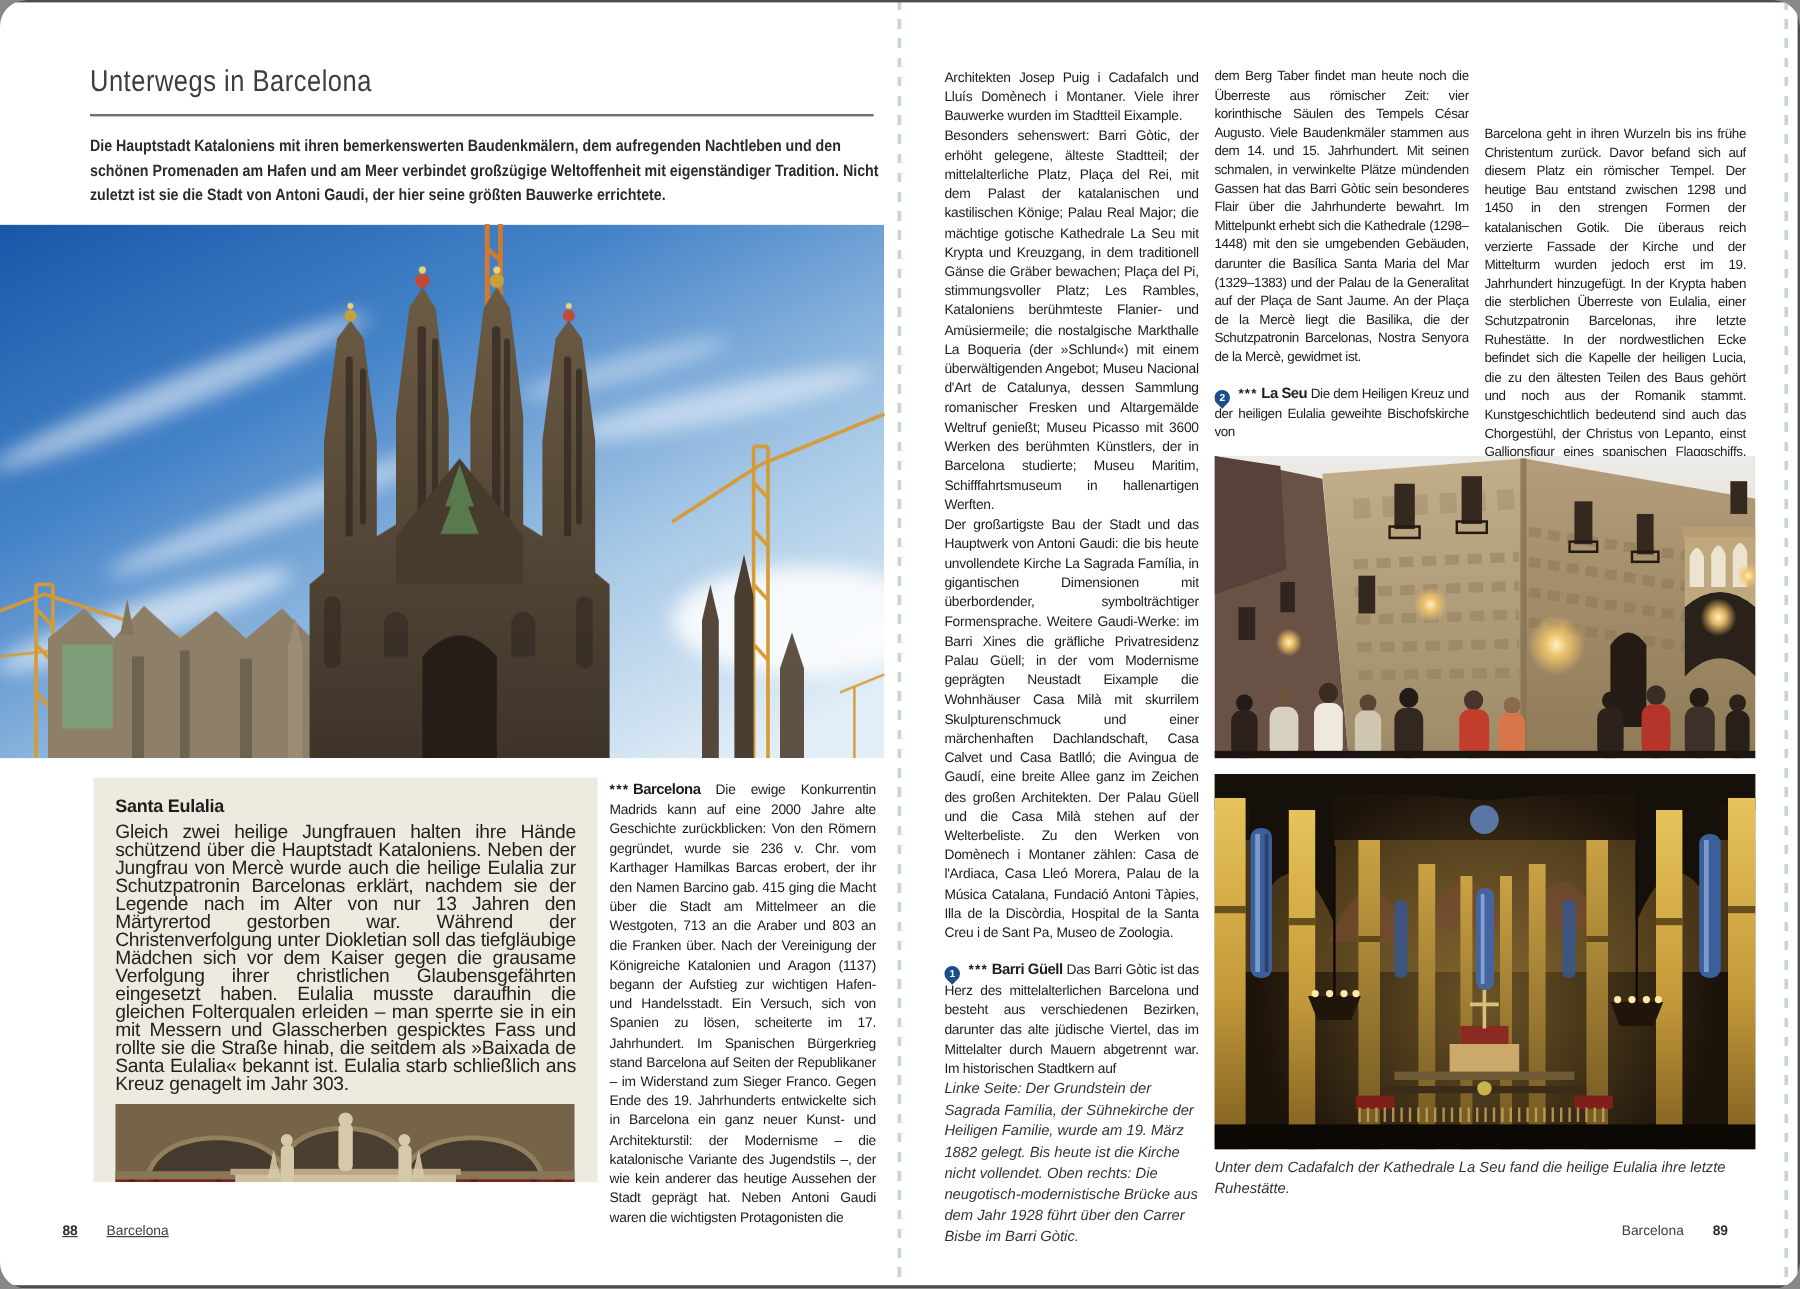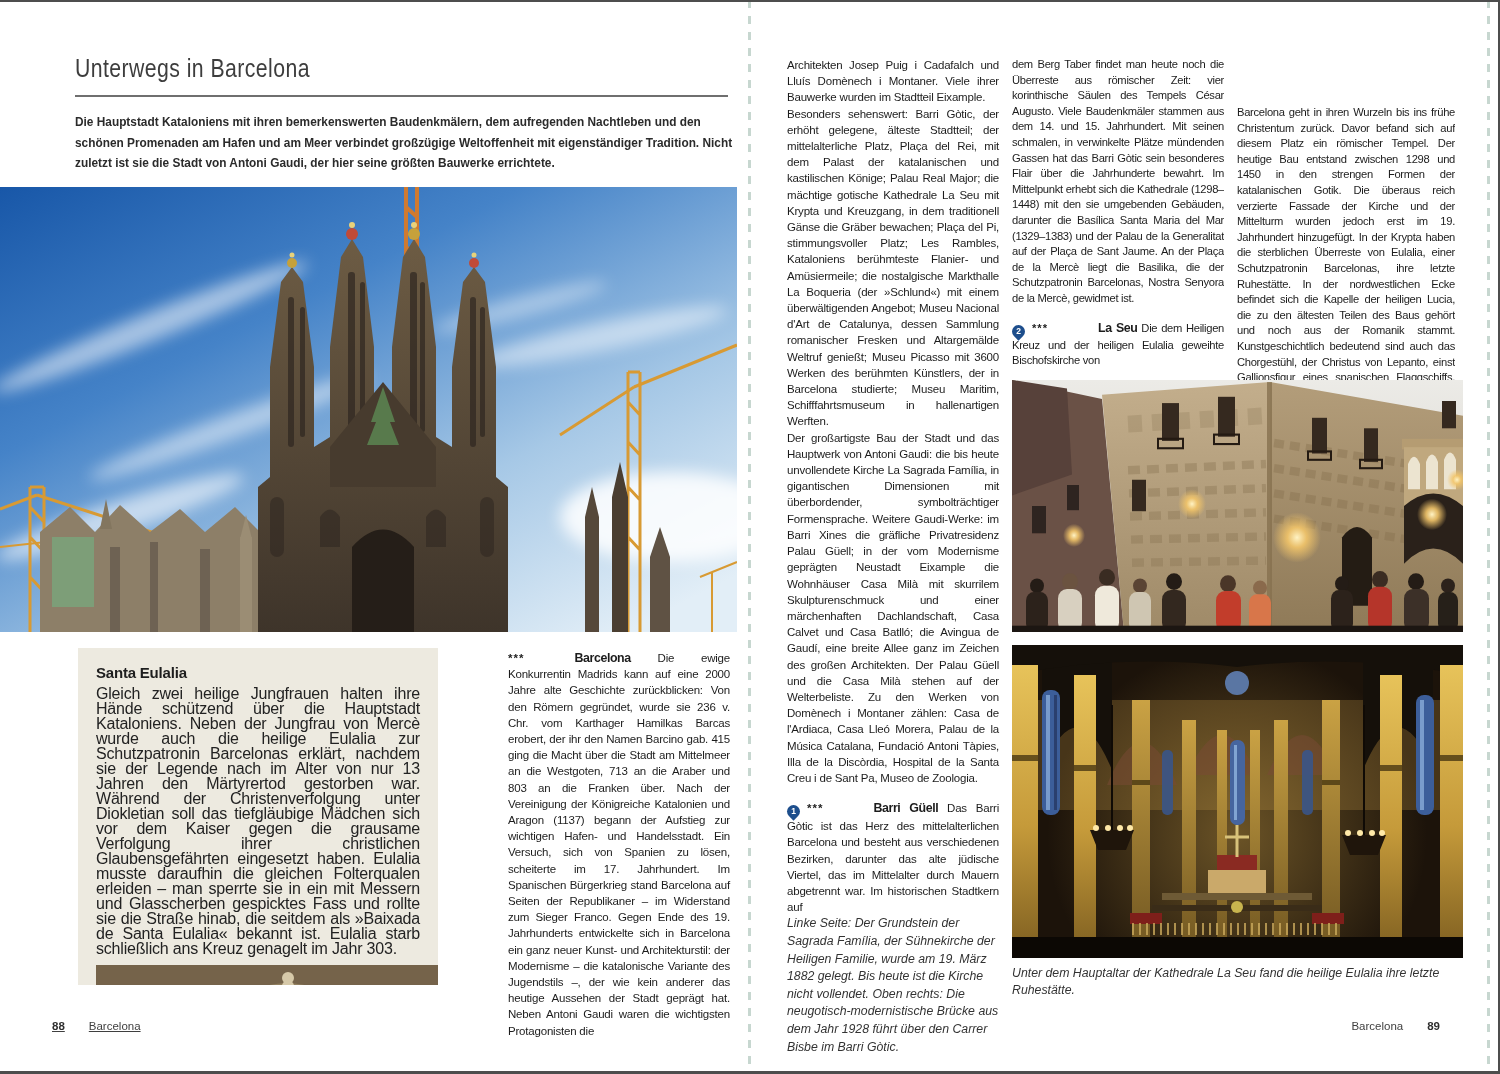--- a/index.html
+++ b/index.html
@@ -1,17 +1,17 @@
 <!DOCTYPE html>
 <html><head>
 <meta charset="utf-8">
 <style>
   html,body{margin:0;padding:0;background:#888;}
   .sheet{position:relative;width:1500px;height:1074px;background:#ffffff;overflow:hidden;
-         font-family:"Liberation Sans",sans-serif;color:#1c1c1c;}
+         font-family:"Liberation Sans",sans-serif;color:#1c1c1c;border-radius:22px;}
   
   .edge-top{position:absolute;left:0;top:0;width:100%;height:2px;background:#4d4d4d;}
   .edge-bottom{position:absolute;left:0;bottom:0;width:100%;height:3px;background:#4d4d4d;}
   .edge-right{position:absolute;right:0;top:0;width:2px;height:100%;background:#4d4d4d;}
   
   .dash-v{position:absolute;top:0;bottom:0;width:3px;
           background-image:repeating-linear-gradient(180deg,#c7d7d0 0 8px,transparent 8px 16px);}
   .dash-center{left:748px;}
   .dash-right{left:1487px;}
 
@@ -19,33 +19,33 @@
   .headline{position:absolute;left:75px;top:54px;font-size:25px;color:#3d3d3d;
             transform:scaleX(.85);transform-origin:left top;letter-spacing:.5px;white-space:nowrap;}
   .headline-rule{position:absolute;left:75px;top:95px;width:653px;height:2px;background:#6f6f6f;}
   .intro{position:absolute;left:75px;top:112px;width:757px;transform:scaleX(.872);
          transform-origin:left top;font-size:13.6px;line-height:20.5px;font-weight:bold;color:#2b2b2b;}
 
   .photo{position:absolute;overflow:hidden;}
   .photo svg{display:block;width:100%;height:100%;}
   .hero{left:0;top:187px;width:737px;height:445px;}
 
-  .infobox{position:absolute;left:78px;top:648px;width:360px;height:337px;
+  .infobox{position:absolute;left:78px;top:648px;width:420px;height:337px;
            background:#edeae0;box-sizing:border-box;padding:16px 18px 0 18px;overflow:hidden;}
   .infobox h3{margin:0 0 5px 0;font-size:15px;letter-spacing:-.2px;color:#1e1e1e;}
   .infobox .boxbody{font-size:16px;line-height:15px;letter-spacing:-.2px;text-align:justify;color:#222;}
   .boximg{width:383px;height:128px;margin-top:9px;overflow:hidden;}
   .boximg svg{display:block;width:100%;height:100%;}
 
   .col{position:absolute;font-size:11.5px;line-height:16.2px;letter-spacing:-.2px;
        text-align:justify;color:#1c1c1c;}
   .col p{margin:0;}
   .col .poi{margin-top:14px;}
   .col.small{font-size:11.2px;line-height:15.6px;letter-spacing:-.3px;}
-  .lead{font-weight:bold;font-size:12.4px;letter-spacing:-.4px;margin-left:47px;}
+  .lead{font-weight:bold;font-size:12.4px;letter-spacing:-.4px;}
   .stars{font-weight:bold;letter-spacing:1px;margin-right:3px;}
   .caption{font-style:italic;text-align:left;font-size:12.3px;line-height:17.6px;
            letter-spacing:0;color:#333;margin-top:18px;}
 
   .col-mid{left:508px;top:650px;width:222px;}
   .col-r1{left:787px;top:57px;width:212px;}
   .col-r2{left:1012px;top:57px;width:212px;max-height:330px;overflow:hidden;}
   .col-r3{left:1237px;top:57px;width:218px;max-height:332px;overflow:hidden;margin-top:48px;}
 
   .street{left:1012px;top:380px;width:451px;height:252px;}
@@ -440,21 +440,21 @@
         <rect x="140" y="260" width="170" height="6" fill="#3a2c18"></rect>
         <rect x="118" y="268" width="32" height="11" fill="#7e1f1a"></rect>
         <rect x="300" y="268" width="32" height="11" fill="#7e1f1a"></rect>
         <line x1="120" y1="284" x2="330" y2="284" stroke="#caa95c" stroke-width="12" stroke-dasharray="2 5" opacity=".8"></line>
         <rect x="0" y="292" width="451" height="21" fill="#0c0804"></rect>
         <circle cx="225" cy="262" r="6" fill="#c8b44e"></circle>
       </g>
     </svg>
   </div>
 
-  <div class="caption-bottom">Unter dem Hauptaltar der Kathedrale La Seu fand die heilige Eulalia ihre letzte Ruhestätte.</div>
+  <div class="caption-bottom">Unter dem Cadafalch der Kathedrale La Seu fand die heilige Eulalia ihre letzte Ruhestätte.</div>
 
   <div class="footer footer-right">
     <span class="section">Barcelona</span><span class="pgnum">89</span>
   </div>
 
   <div class="dash-v dash-center"></div>
   <div class="dash-v dash-right"></div>
   <div class="edge-top"></div>
   <div class="edge-bottom"></div>
   <div class="edge-right"></div>

